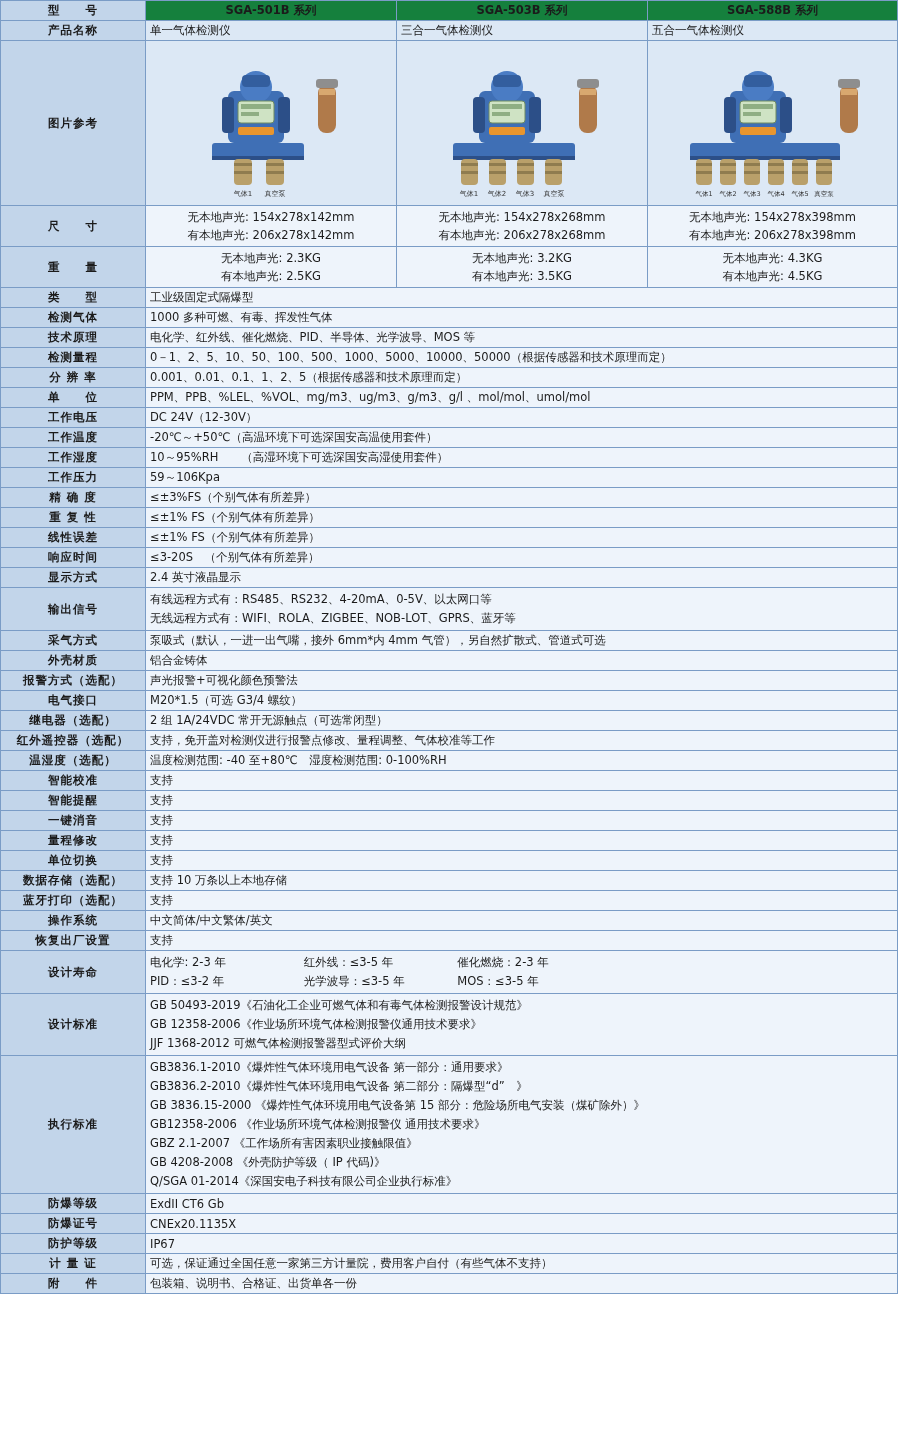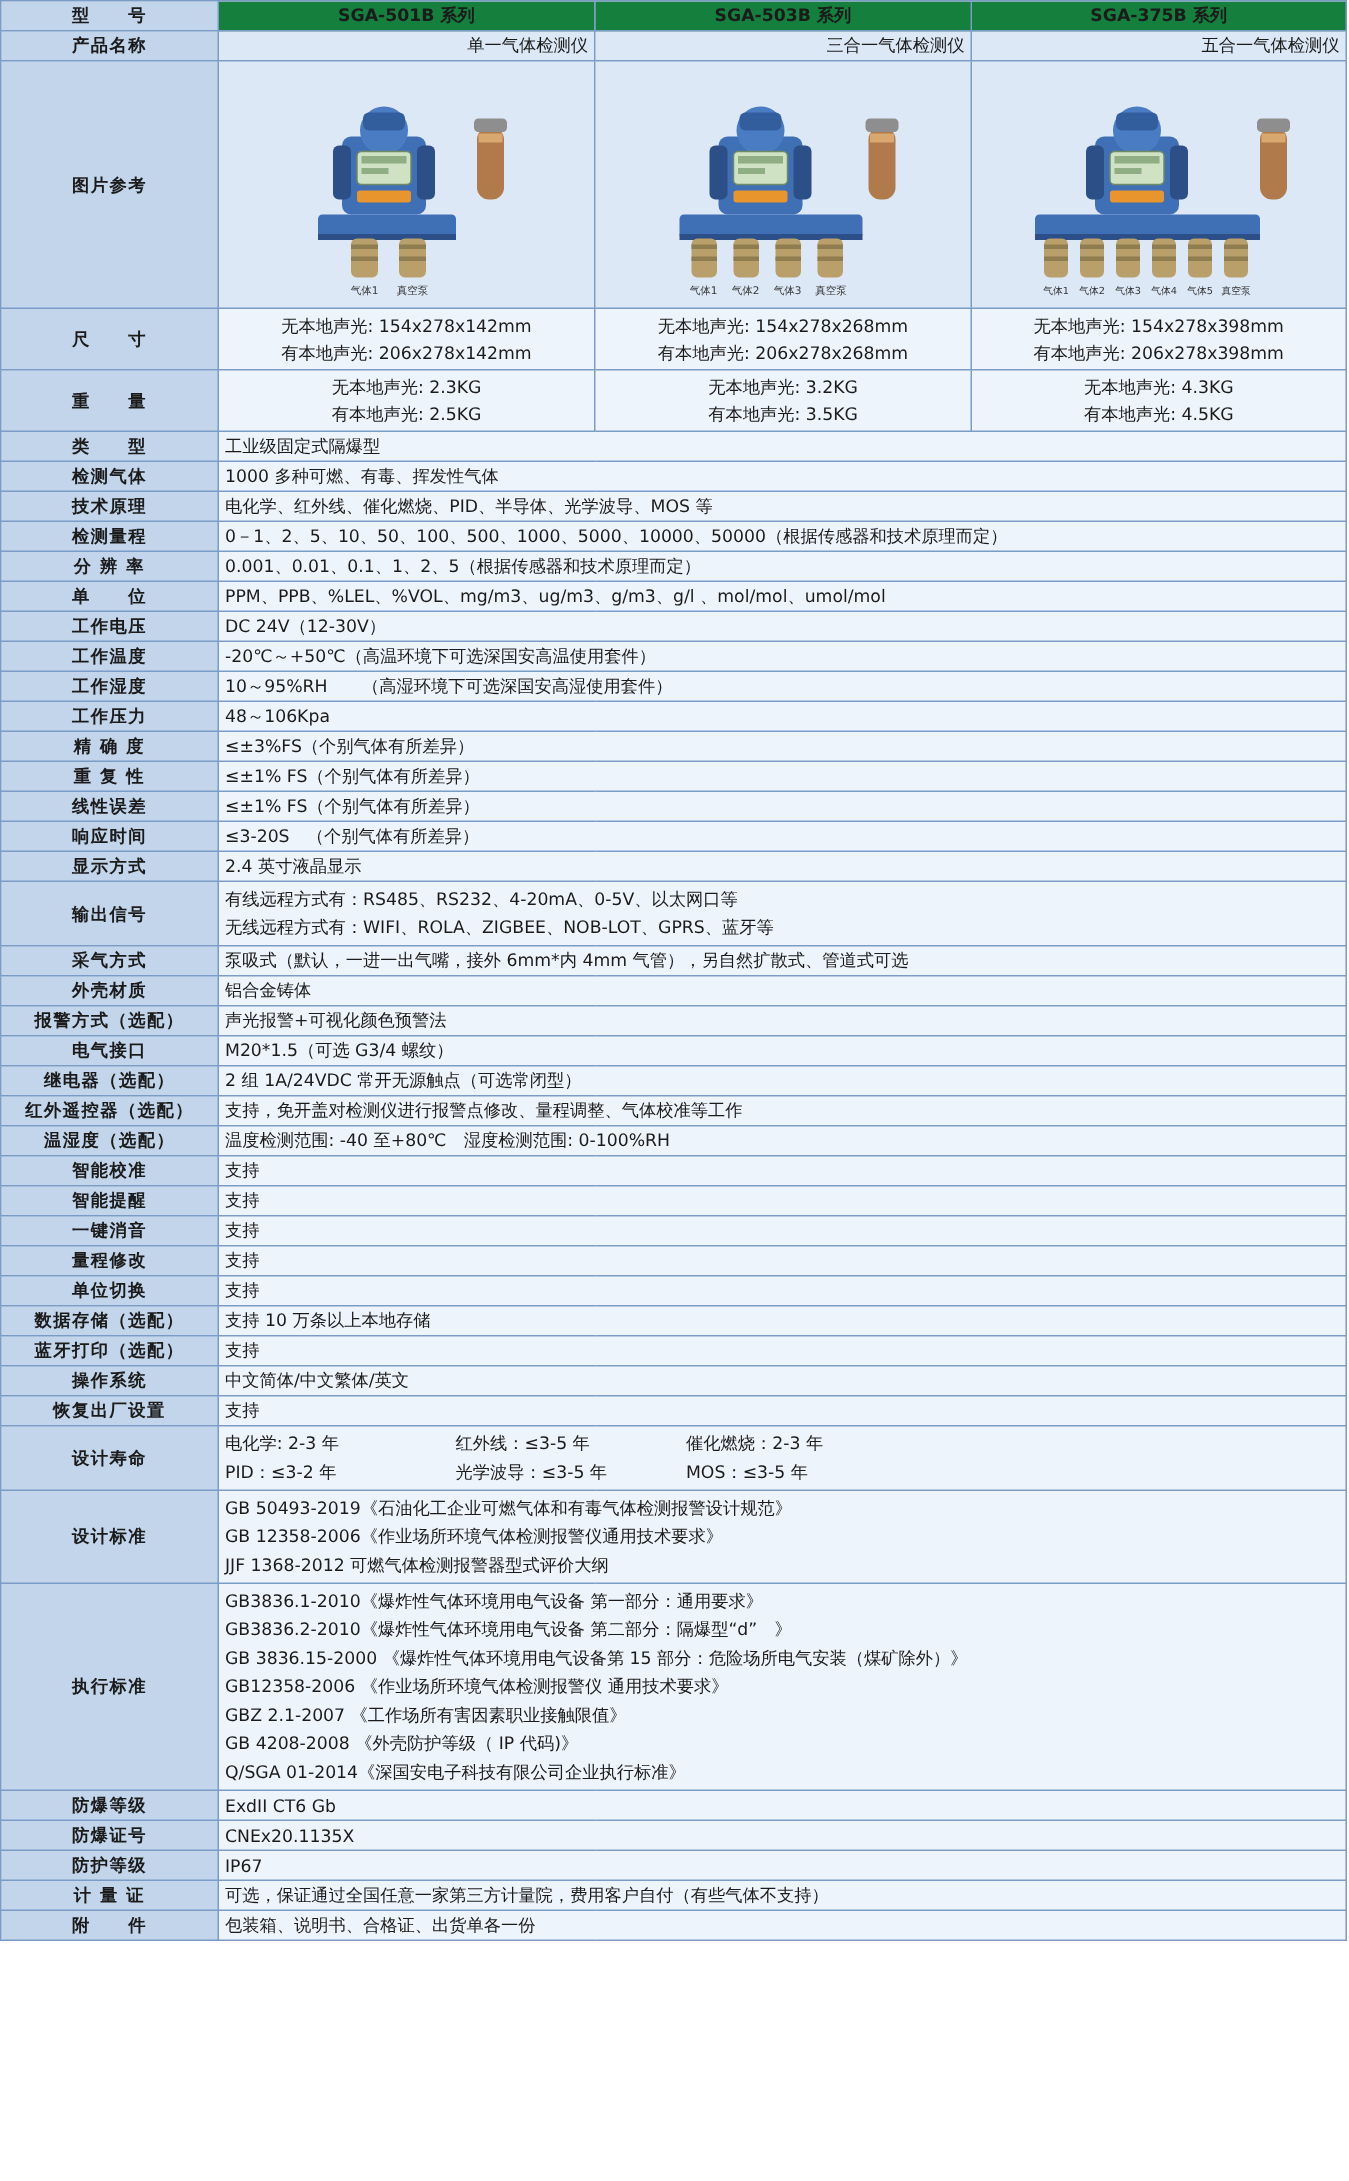--- a/index.html
+++ b/index.html
@@ -4,21 +4,21 @@
 <style>
   html,body{margin:0;padding:0;background:#ffffff;}
   body{font-family:"DejaVu Sans","Liberation Sans",sans-serif;}
   #sheet{width:899px;height:1454px;position:relative;overflow:hidden;}
   table.spec{border-collapse:collapse;width:897px;margin:0;table-layout:fixed;}
   table.spec td{border:1px solid #7a9cc6;vertical-align:middle;padding:2px 4px;font-size:11.5px;color:#1b1b1b;}
   .lbl{background:#c2d5ea;text-align:center;font-weight:bold;font-size:12px;letter-spacing:1px;color:#111;width:113px;}
   .val{background:#eef4fb;padding-left:8px;}
   .valc{background:#eef4fb;text-align:center;}
   .hdr{background:#15803d;text-align:center;font-weight:bold;font-size:12.5px;}
-  .sub{background:#dce8f5;text-align:right;font-size:11.5px;}
+  .sub{background:#dce8f5;text-align:left;font-size:11.5px;}
   .imgcell{background:#dce8f5;text-align:center;padding:4px 0;}
   .two-line div{line-height:18px;}
   .multi{line-height:19px;}
   .multi div{white-space:nowrap;}
   .pwr span{display:inline-block;}
   svg{display:block;}
 </style>
 </head>
 <body>
 
@@ -29,21 +29,21 @@
     <col style="width:251px">
     <col style="width:251px">
     <col style="width:250px">
   </colgroup>
 
   <tbody>
         <tr>
     <td class="lbl">型　　号</td>
     <td class="hdr">SGA-501B 系列</td>
     <td class="hdr">SGA-503B 系列</td>
-    <td class="hdr">SGA-375B 系列</td>
+    <td class="hdr">SGA-588B 系列</td>
   </tr>
 
   <tr>
     <td class="lbl">产品名称</td>
     <td class="sub">单一气体检测仪</td>
     <td class="sub">三合一气体检测仪</td>
     <td class="sub">五合一气体检测仪</td>
   </tr>
 
   <tr>
@@ -234,21 +234,21 @@
   <tr>
           <td class="lbl">工作温度</td>
           <td class="val" colspan="3">-20℃～+50℃（高温环境下可选深国安高温使用套件）</td>
         </tr>
   <tr>
           <td class="lbl">工作湿度</td>
           <td class="val" colspan="3">10～95%RH　　（高湿环境下可选深国安高湿使用套件）</td>
         </tr>
   <tr>
           <td class="lbl">工作压力</td>
-          <td class="val" colspan="3">48～106Kpa</td>
+          <td class="val" colspan="3">59～106Kpa</td>
         </tr>
   <tr>
           <td class="lbl">精 确 度</td>
           <td class="val" colspan="3">≤±3%FS（个别气体有所差异）</td>
         </tr>
   <tr>
           <td class="lbl">重 复 性</td>
           <td class="val" colspan="3">≤±1% FS（个别气体有所差异）</td>
         </tr>
   <tr>

